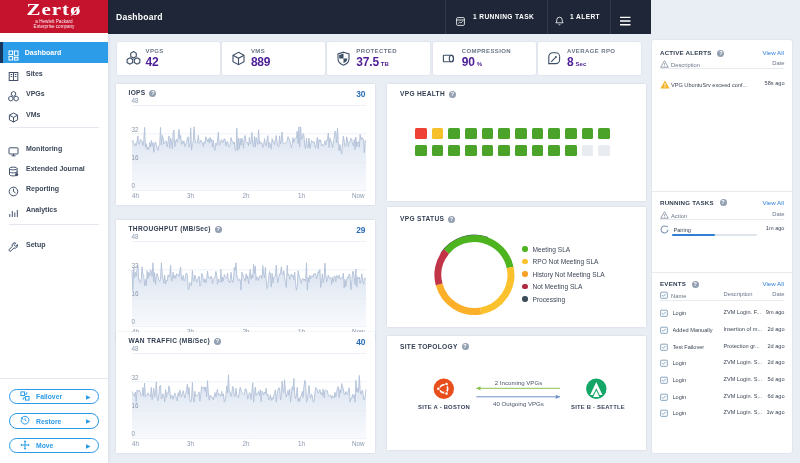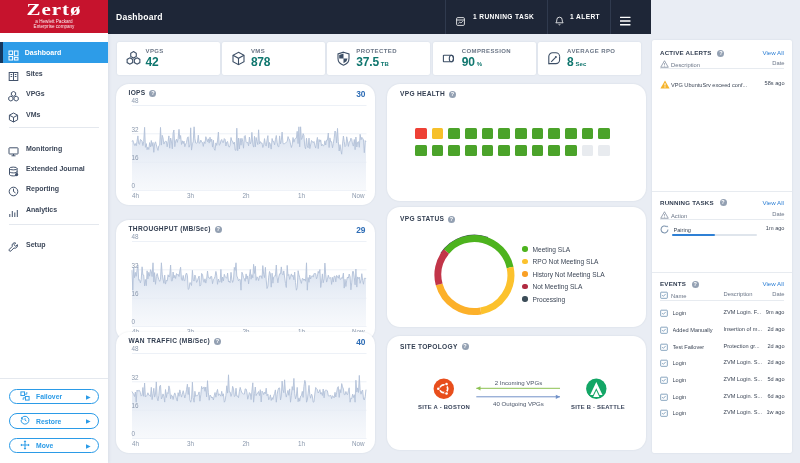--- a/index.html
+++ b/index.html
@@ -17,28 +17,28 @@
 .sitem.active .slb{left:21.7px;color:#fff}
 .sdiv{position:absolute;left:9px;width:90px;height:1px;background:#e4e8ee}
 .sdiv2{position:absolute;left:0;top:344.5px;width:108px;height:1px;background:#e4e8ee}
 .obtn{position:absolute;left:9px;width:90px;height:15.5px;border:1.4px solid #2b9be7;border-radius:9px;background:#fff}
 .obtn .bic{position:absolute;left:10px;top:1.4px}.obtn .bic svg{display:block}
 .obtn .btxt{position:absolute;left:26px;top:3.6px;font-size:6.8px;font-weight:bold;color:#2b9be7}
 .obtn .barrow{position:absolute;right:7.5px;top:3.4px;font-size:6px;color:#2b9be7}
 .hd-title{position:absolute;left:8px;top:12px;font-size:8.6px;font-weight:bold;color:#fff;letter-spacing:.2px}
 .hsep{position:absolute;top:0;width:1px;height:34px;background:#303a4e}
 .hitem{position:absolute;top:13.2px;font-size:6.6px;font-weight:bold;color:#fff;letter-spacing:.4px}
-.panel{position:absolute;background:#fff;border-radius:13px;box-shadow:0 0 2px rgba(50,70,100,.12)}
+.panel{position:absolute;background:#fff;border-radius:0;box-shadow:0 0 2px rgba(50,70,100,.12)}
 .ptitle{position:absolute;font-size:6.6px;font-weight:bold;color:#333f52;letter-spacing:.3px;white-space:nowrap}
 .pval{position:absolute;right:9px;top:5px;font-size:8.4px;font-weight:bold;color:#2d6cb5}
 .help{display:inline-block;width:7px;height:7px;border-radius:50%;background:#93a0b2;color:#fff;font-size:5.5px;line-height:7px;text-align:center;margin-left:4px;vertical-align:0.5px;font-weight:bold}
 .card{position:absolute;top:42px;width:103.2px;height:33px;background:#fff;border-radius:2px;box-shadow:0 0 2px rgba(50,70,100,.12)}
 .cic{position:absolute;left:9px;top:9px}
 .clab{position:absolute;left:29px;top:6.3px;font-size:6px;font-weight:bold;color:#6b7686;letter-spacing:.4px;white-space:nowrap}
-.cval{position:absolute;left:29px;top:13px;font-size:12px;font-weight:bold;color:#0f766e;letter-spacing:-0.2px}
+.cval{position:absolute;left:29px;top:13px;font-size:12px;font-weight:bold;color:#4c1d95;letter-spacing:-0.2px}
 .cunit{font-size:6px;letter-spacing:0;margin-left:2px}
 .sq{position:absolute;width:11.8px;height:11.8px;border-radius:1.5px}
 .leg{position:absolute;left:135px;font-size:6.6px;color:#3d4757;white-space:nowrap}
 .ldot{display:inline-block;width:5.5px;height:5.5px;border-radius:50%;margin-right:5px}
 .ttxt{position:absolute;font-size:6.1px;color:#4a5568;text-align:center}
 .tlab{position:absolute;font-size:5.9px;font-weight:bold;color:#39445a;text-align:center;letter-spacing:.2px}
 .rpanel{position:absolute;left:652px;top:39.5px;width:140px;height:413px;background:#fff;border-radius:2px;box-shadow:0 0 2px rgba(50,70,100,.12)}
 .rhead{position:absolute;left:8px;width:124px;font-size:6.2px;font-weight:bold;color:#333f52;letter-spacing:.2px}
 .viewall{position:absolute;right:0;top:0;font-size:6.2px;font-weight:normal;color:#2f80d5;letter-spacing:0}
 .rcolh{position:absolute;left:8px;width:124.5px;font-size:5.8px;color:#6a7587}
@@ -200,21 +200,21 @@
       </svg></span>
 <div class="clab">VPGS</div>
     <div class="cval">42</div>
   </div>
 <div class="card" style="left:221.9px">
     <span class="cic"><svg width="15" height="15" viewBox="0 0 15 15" fill="none" stroke="#3d4f66" stroke-width="1.1">
         <path d="M7.5 1.3L13 4.3v6.4l-5.5 3L2 10.7V4.3z"></path>
         <path d="M2 4.3l5.5 3L13 4.3M7.5 7.3v6.4"></path>
       </svg></span>
 <div class="clab">VMS</div>
-    <div class="cval">878</div>
+    <div class="cval">889</div>
   </div>
 <div class="card" style="left:327.3px">
     <span class="cic"><svg width="15" height="15" viewBox="0 0 15 15">
         <path d="M7.5 1.2L13 3v4.6c0 3.4-2.4 5.6-5.5 6.6C4.4 13.2 2 11 2 7.6V3z" fill="none" stroke="#3d4f66" stroke-width="1.1"></path>
         <path d="M7.5 2.5V7.4H3.2V4l4.3-1.5zM7.5 7.4h4l-1 2.8-3 2z" fill="#3d4f66" stroke="none"></path>
       </svg></span>
 <div class="clab">PROTECTED</div>
     <div class="cval">37.5<span class="cunit">TB</span></div>
   </div>
 <div class="card" style="left:432.7px">

